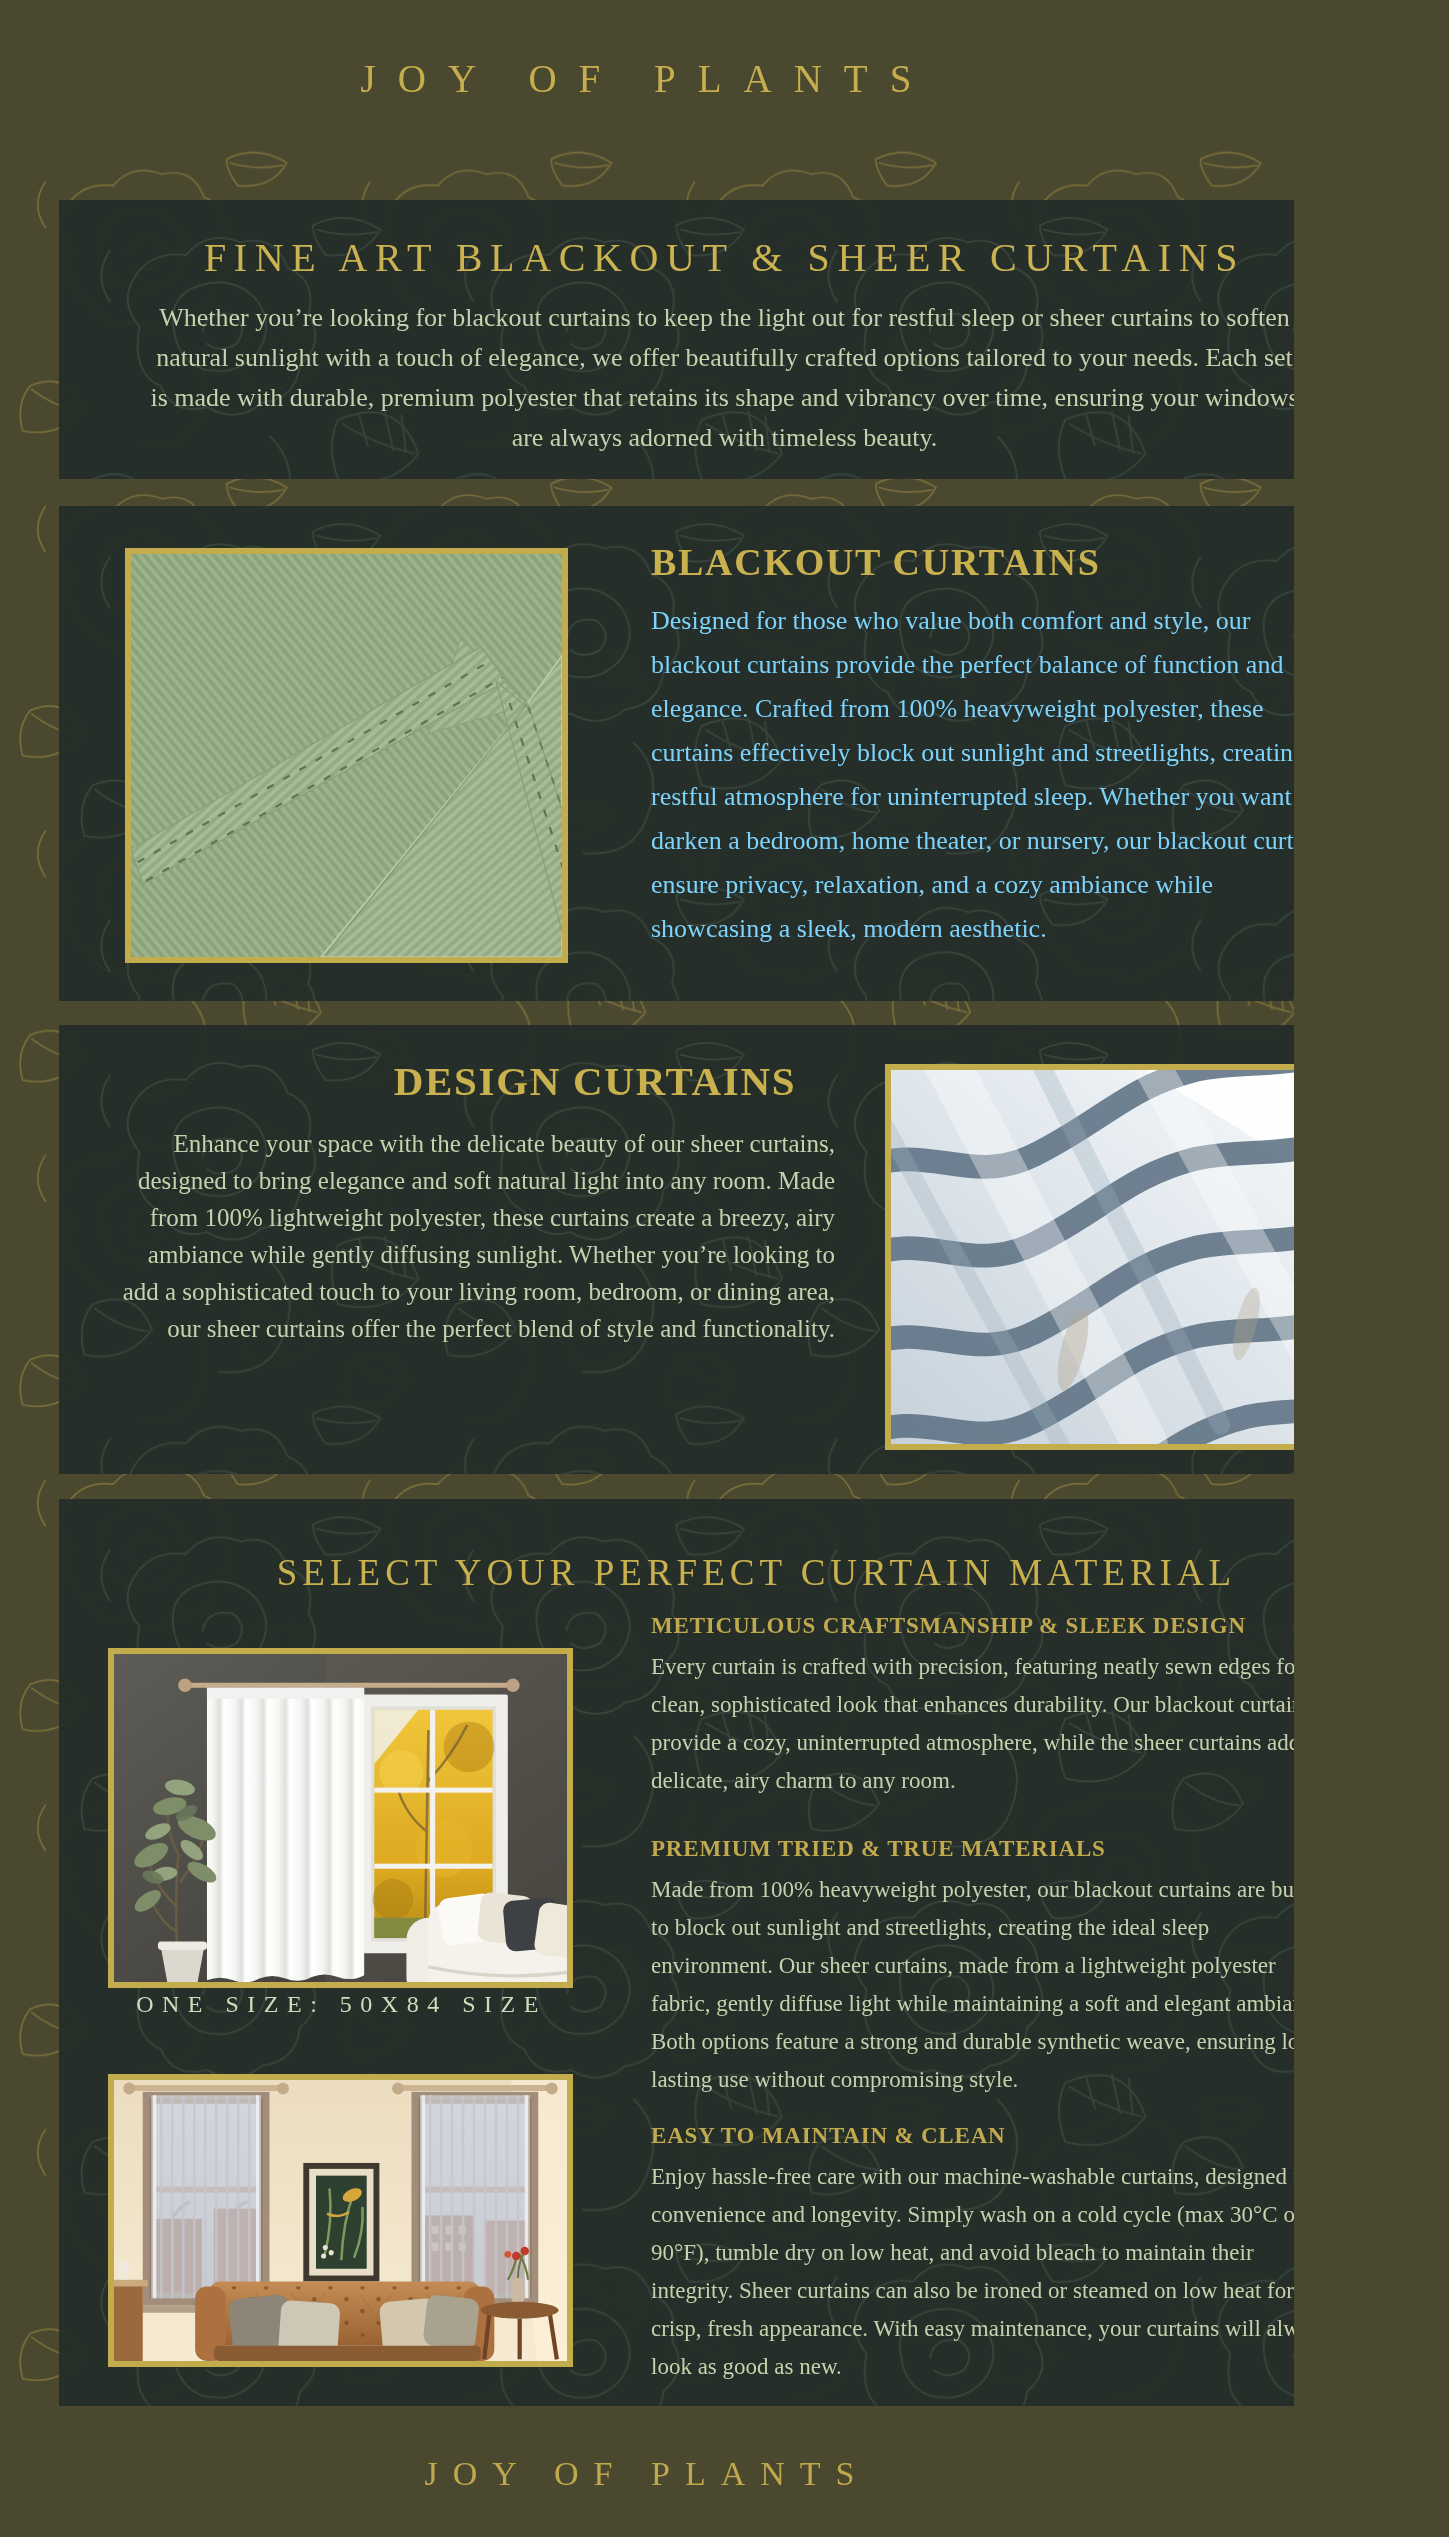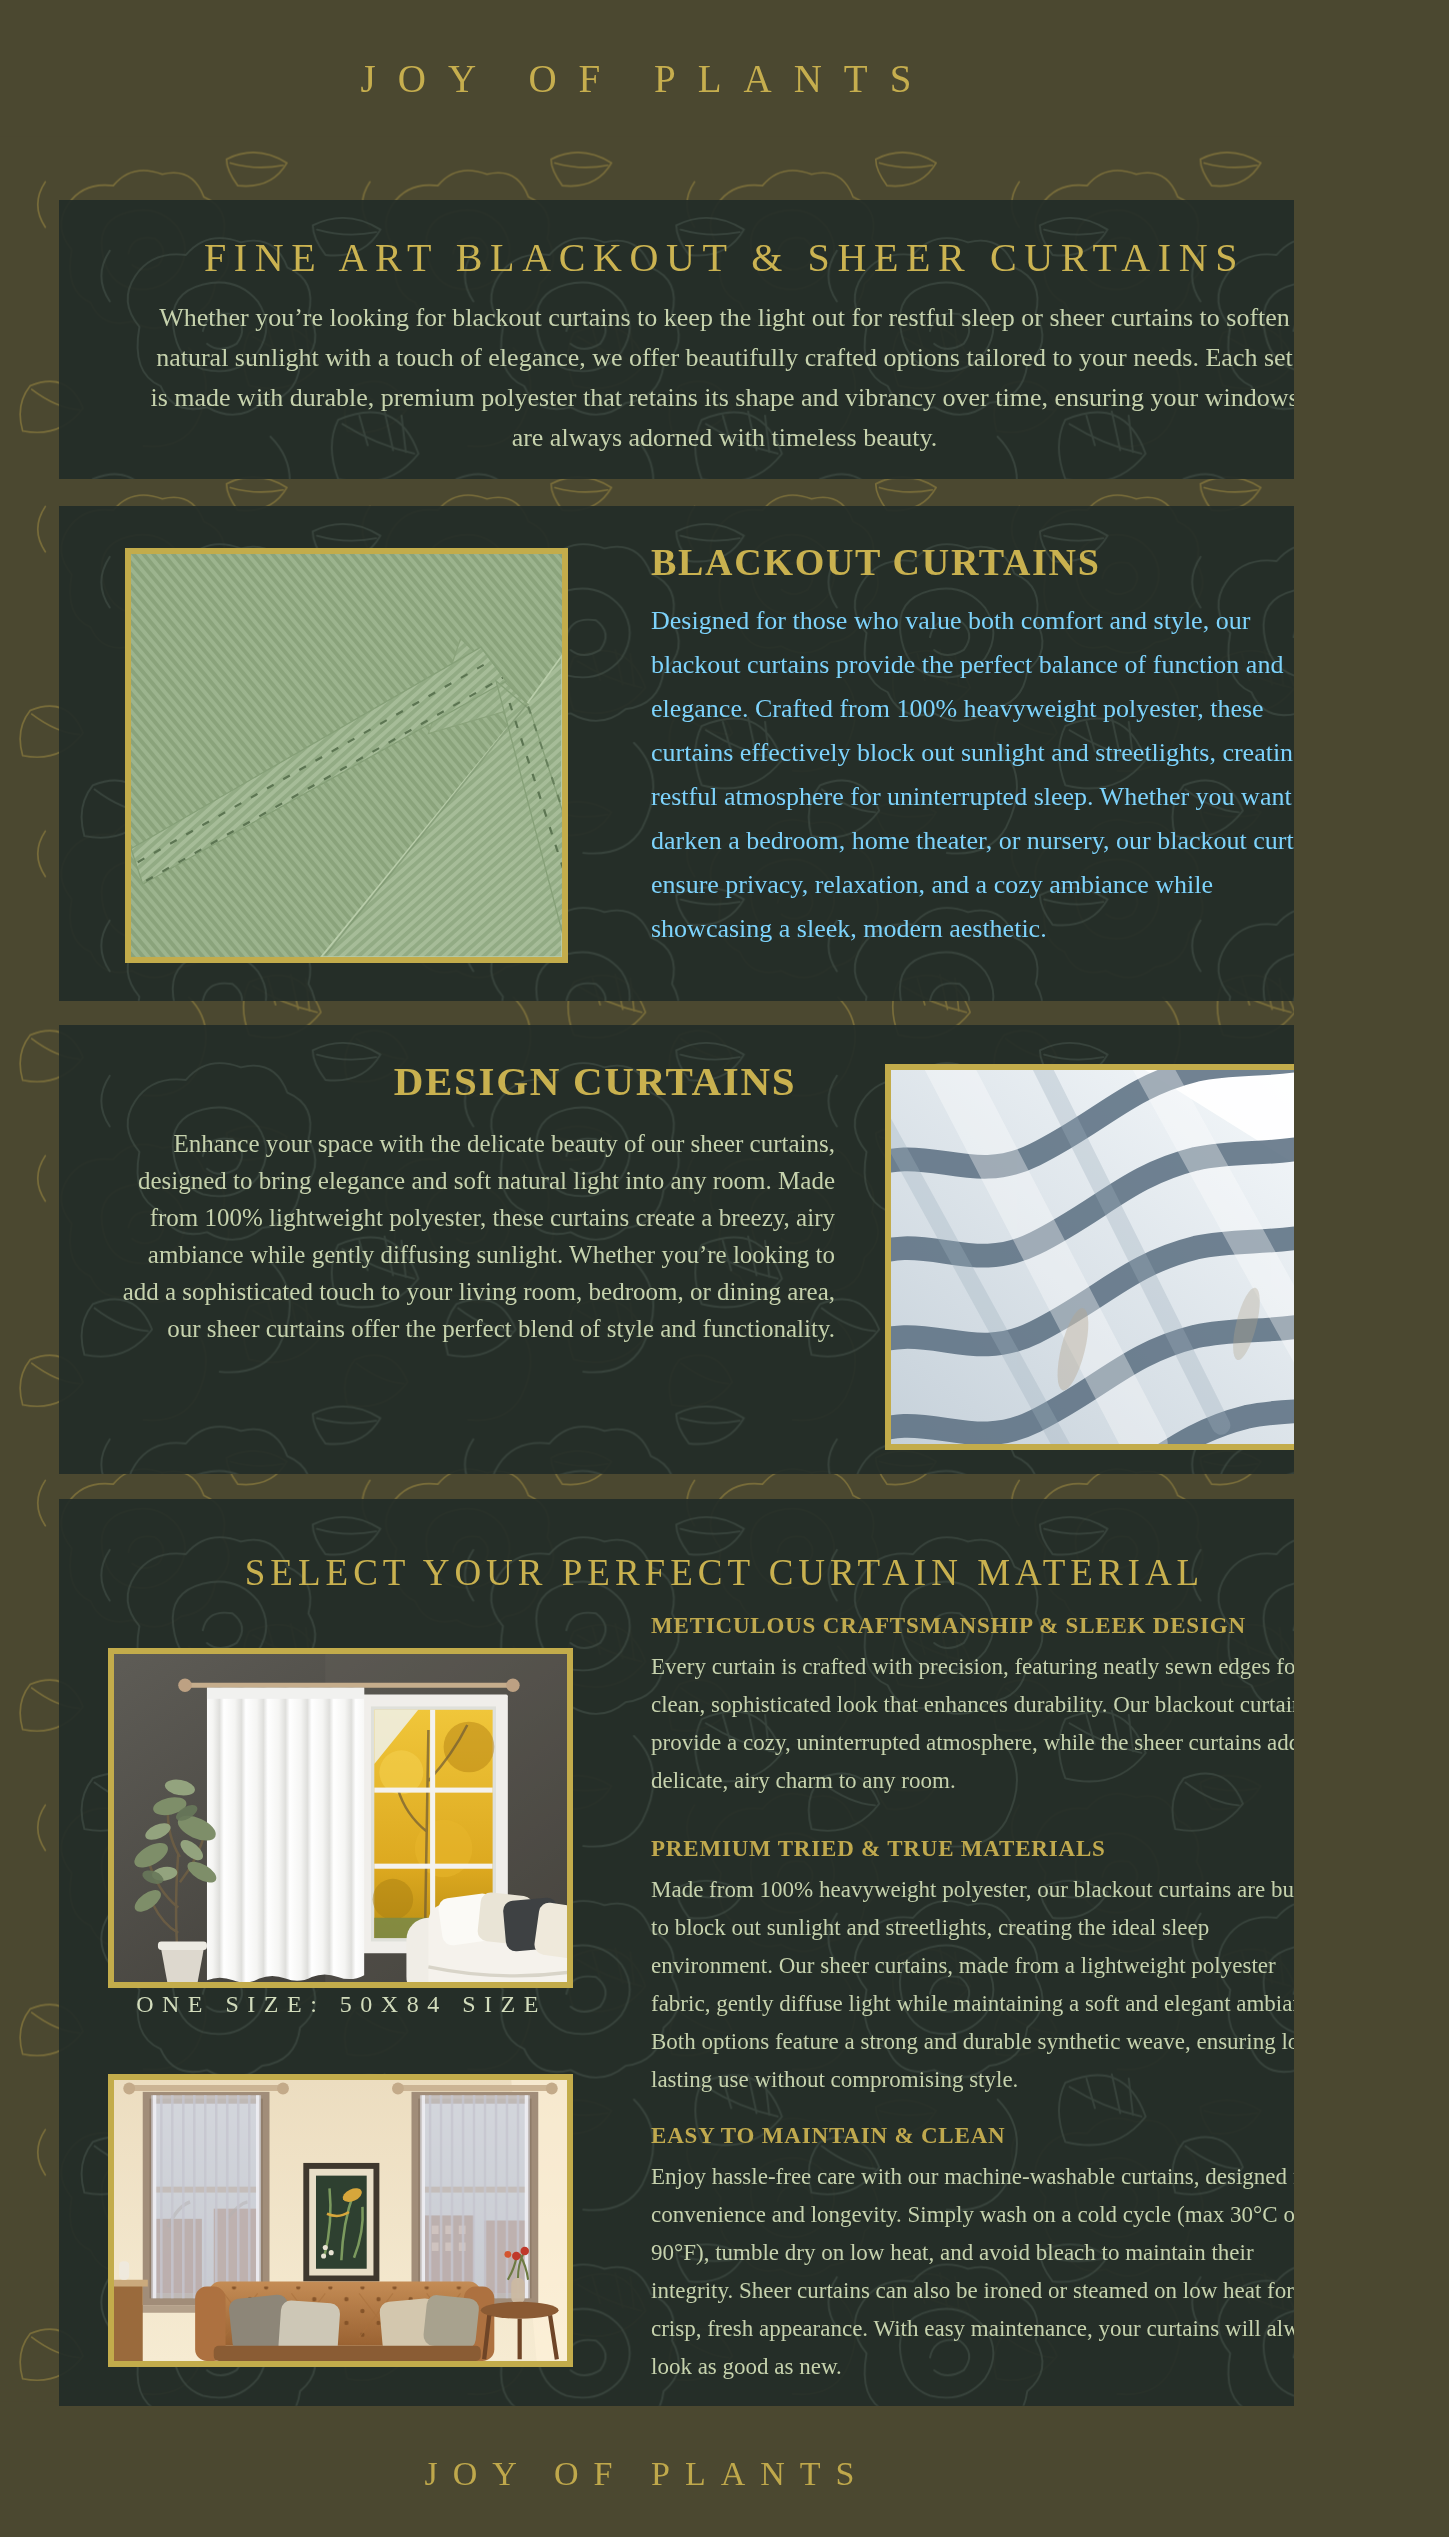--- a/index.html
+++ b/index.html
@@ -20,21 +20,21 @@
   .img-frame svg{display:block;width:100%;height:100%;}
   .sec-heading{font-size:38px;font-weight:700;color:#c9b14f;letter-spacing:1.7px;}
   .sec-body{font-size:26px;line-height:44px;color:#7dd3fc;}
   .blackout-text{position:absolute;left:592px;top:34px;width:687px;}
   .blackout-text .sec-body{margin-top:15px;}
   .sheer-heading{position:absolute;left:240px;top:32px;width:592px;text-align:center;
     font-size:41px;font-weight:700;color:#c9b14f;letter-spacing:1.7px;}
   .sheer-body{position:absolute;left:59px;top:100px;width:717px;text-align:right;
     font-size:25px;line-height:37px;color:#c6d2ad;}
   .select-heading{position:absolute;top:52px;left:0;width:100%;text-align:center;
-    font-size:37px;letter-spacing:5px;color:#c9b14f;font-weight:400;}
+    font-size:37px;letter-spacing:5px;color:#c9b14f;font-weight:400;padding-left:32px;}
   .size-label{position:absolute;left:49px;top:492px;width:467px;text-align:center;
     font-size:24px;letter-spacing:8.5px;color:#d2dcbc;}
   .feature{position:absolute;left:592px;width:680px;}
   .feature-head{font-size:23px;font-weight:700;color:#c0a94e;letter-spacing:0.8px;}
   .feature-body{margin-top:8.5px;font-size:23px;line-height:38px;color:#c6d2ad;}
   .footer-brand{position:absolute;top:2455px;left:0;width:100%;text-align:center;
     font-size:34px;letter-spacing:15px;color:#bfa84b;font-weight:400;}
 </style>
 </head>
 <body>

